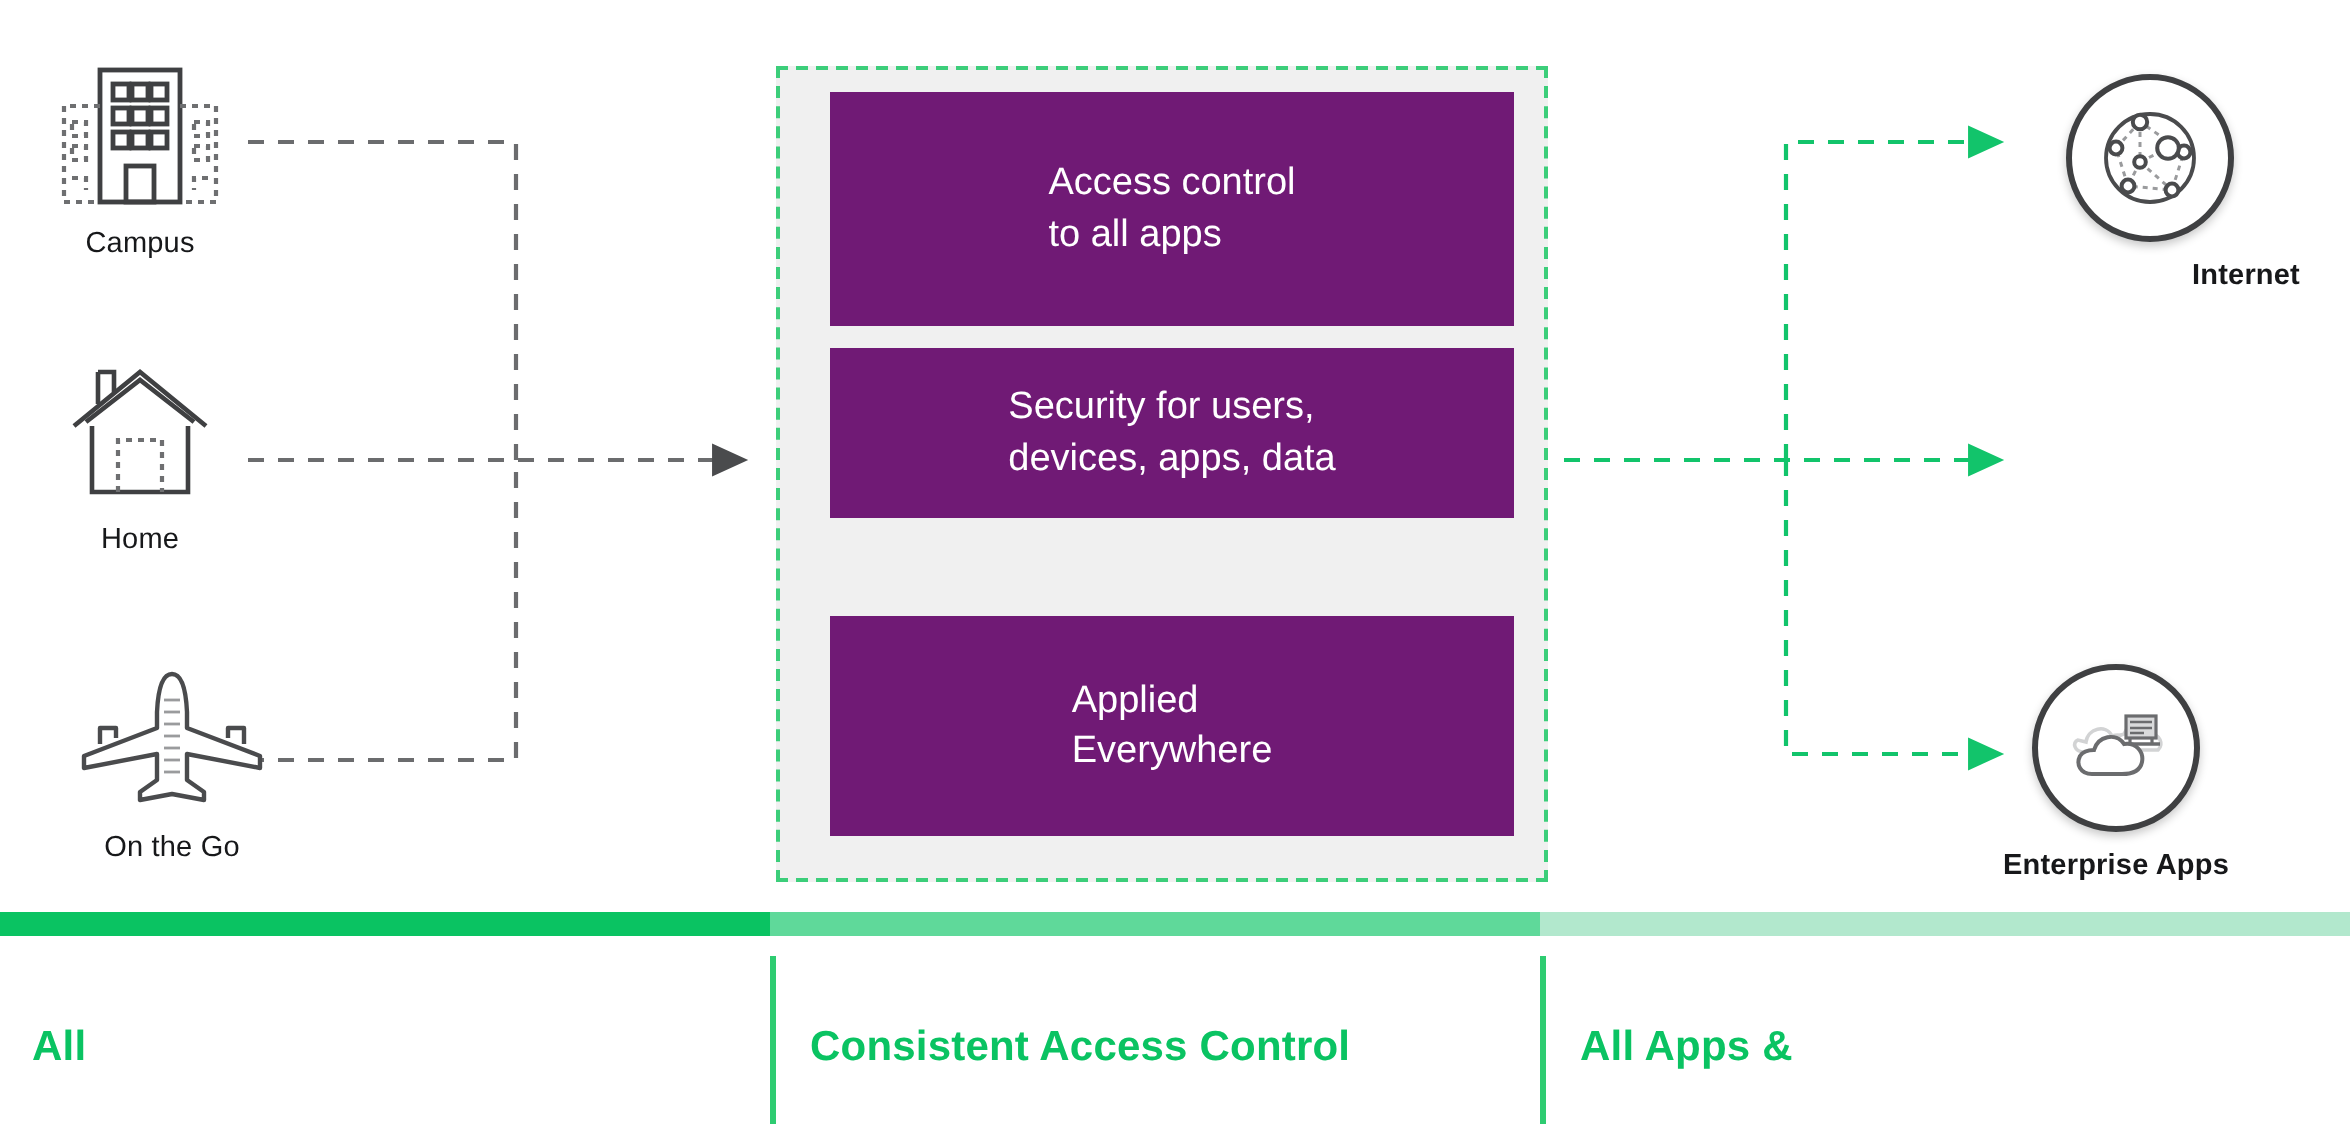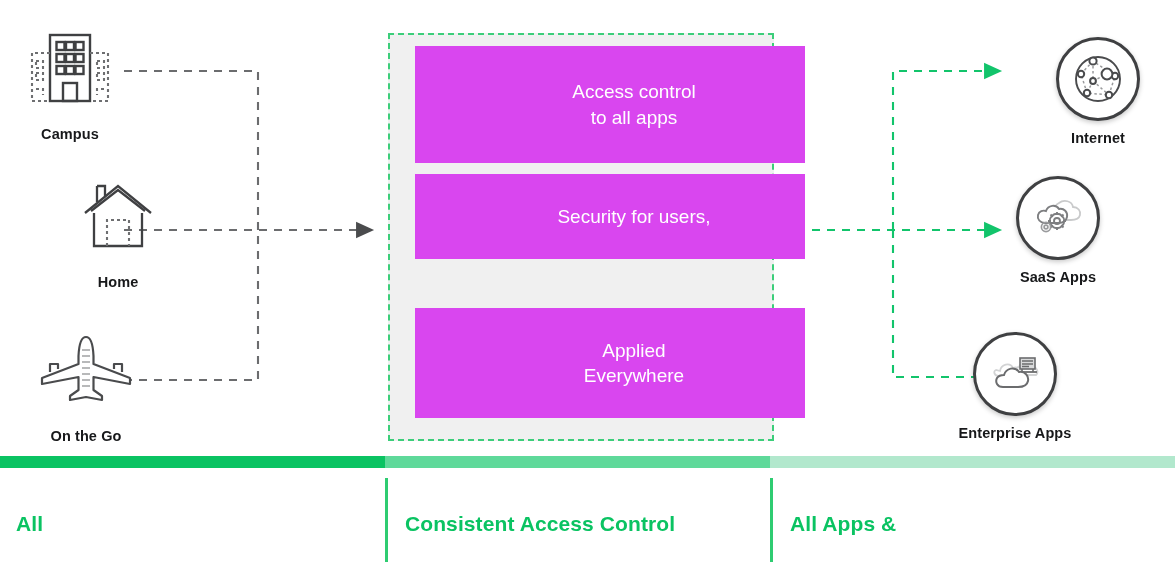--- a/index.html
+++ b/index.html
@@ -9,61 +9,60 @@
     font-family:"Liberation Sans", sans-serif;
     overflow:hidden;
     position:relative;
   }
   .stage{position:absolute;left:0;top:0;width:1175px;height:565px;}
 
   
   .loc{position:absolute;width:140px;text-align:center;}
   .loc .glyph{height:80px;display:flex;align-items:center;justify-content:center;}
   .loc .cap{
-    font-size:14.5px;font-weight:bold;color:#17181a;margin-top:18px;
+    font-size:14.5px;font-weight:normal;color:#17181a;margin-top:6px;
     letter-spacing:.1px;
   }
   #loc-campus{left:0px;top:28px;}
-  #loc-home{left:0px;top:176px;padding-left:48px;}
+  #loc-home{left:0px;top:176px;}
   #loc-go{left:16px;top:330px;}
 
   
   .center-box{
     position:absolute;left:388px;top:33px;width:386px;height:408px;
     border:2px dashed #3cce7a;background:#f0f0f0;
     box-sizing:border-box;
   }
   .card{
     position:absolute;left:415px;width:342px;
-    background:#d946ef;
+    background:#701a75;
     display:flex;align-items:center;justify-content:center;
-    text-align:center;
+    text-align:left;
     color:#ffffff;font-size:19px;line-height:1.32;
     font-family:"Liberation Sans", sans-serif;
-    padding-left:48px;
   }
   #card-0{top:46px;height:117px;}
   #card-1{top:174px;height:85px;}
   #card-2{top:308px;height:110px;}
 
   
   .dest{position:absolute;width:150px;text-align:center;}
   .dest .ring{
     width:78px;height:78px;margin:0 auto;border-radius:50%;
     border:3px solid #3f4042;background:#fff;
     display:flex;align-items:center;justify-content:center;
     box-shadow:0 2px 5px rgba(0,0,0,.22);
   }
   .dest .cap{
     font-size:14.5px;font-weight:bold;color:#17181a;margin-top:9px;
     letter-spacing:.1px;white-space:nowrap;
   }
-  #dest-internet{left:1023px;top:37px;}
+  #dest-internet{left:1000px;top:37px;text-align:right;}
   #dest-saas{left:983px;top:176px;}
-  #dest-ent{left:940px;top:332px;}
+  #dest-ent{left:983px;top:332px;}
 
   
   .wires{position:absolute;left:0;top:0;width:1175px;height:460px;}
 
   
   .legend{position:absolute;left:0;top:456px;width:1175px;height:109px;padding-left:40px;}
   .seg{position:absolute;top:0;height:109px;}
   .seg .bar{position:absolute;left:0;top:0;height:12px;width:100%;}
   .seg .rule{position:absolute;left:0;top:22px;width:3px;height:84px;background:#2ecc71;}
   .seg .txt{
@@ -188,20 +187,21 @@
 
   <div class="card" id="card-0">
     <div>
       <span>Access control</span><br>
       <span>to all apps</span>
     </div>
   </div>
   <div class="card" id="card-1">
     <div>
       <span>Security for users,</span><br>
+      <span>devices, apps, data</span>
     </div>
   </div>
   <div class="card" id="card-2">
     <div>
       <span>Applied</span><br>
       <span>Everywhere</span>
     </div>
   </div>
 
   <div class="dest" id="dest-internet">
@@ -221,44 +221,20 @@
           <circle cx="40" cy="45" r="3.2"></circle>
           <circle cx="46" cy="26" r="3.2"></circle>
           <circle cx="24" cy="31" r="2.9"></circle>
           <circle cx="38" cy="24" r="5.4"></circle>
         </g>
       </svg>
     </div>
     <div class="cap">Internet</div>
   </div>
 
-  <div class="dest" id="dest-saas">
-    <div class="ring">
-      <svg width="58" height="58" viewBox="0 0 58 58">
-        <g fill="#ffffff" stroke="#c9cacb" stroke-width="1.8">
-          <path d="M30,14 C35,10 43,12 44,18 C49,18 52,22 51,26 C50,30 46,31 42,31 L30,31 C25,31 23,27 24,23 C25,18 28,15 30,14 Z"></path>
-        </g>
-        <g fill="#ffffff" stroke="#7d7e80" stroke-width="1.9">
-          <path d="M17,22 C19,16 27,15 30,20 C35,19 39,23 38,28 C37,33 33,34 29,34 L16,34 C11,34 8,30 9,26 C10,22 14,21 17,22 Z"></path>
-        </g>
-        <g fill="none" stroke="#7d7e80" stroke-width="1.9">
-          <circle cx="28" cy="32" r="7.2"></circle>
-          <circle cx="28" cy="32" r="3"></circle>
-          <path d="M28,23 L28,26 M28,38 L28,41 M19,32 L22,32 M34,32 L37,32
-                   M21.5,25.5 L23.8,27.8 M32.2,36.2 L34.5,38.5
-                   M34.5,25.5 L32.2,27.8 M23.8,36.2 L21.5,38.5"></path>
-        </g>
-        <g fill="none" stroke="#9a9b9d" stroke-width="1.7">
-          <circle cx="17" cy="38" r="4.6"></circle>
-          <circle cx="17" cy="38" r="1.9"></circle>
-        </g>
-      </svg>
-    </div>
-    <div class="cap">SaaS Apps</div>
-  </div>
 
   <div class="dest" id="dest-ent">
     <div class="ring">
       <svg width="58" height="58" viewBox="0 0 58 58">
         <g fill="#ffffff" stroke="#d2d3d4" stroke-width="1.8">
           <path d="M14,26 C15,19 24,17 27,23 C33,21 38,26 37,31 L13,31 C8,31 7,26 10,25 Z"></path>
           <path d="M33,22 C35,16 44,16 46,22 C51,22 53,27 50,30 L31,30 C27,30 28,23 33,22 Z"></path>
         </g>
         <g fill="#d9dadb" stroke="#6b6c6e" stroke-width="1.6">
           <rect x="34" y="13" width="15" height="11"></rect>

